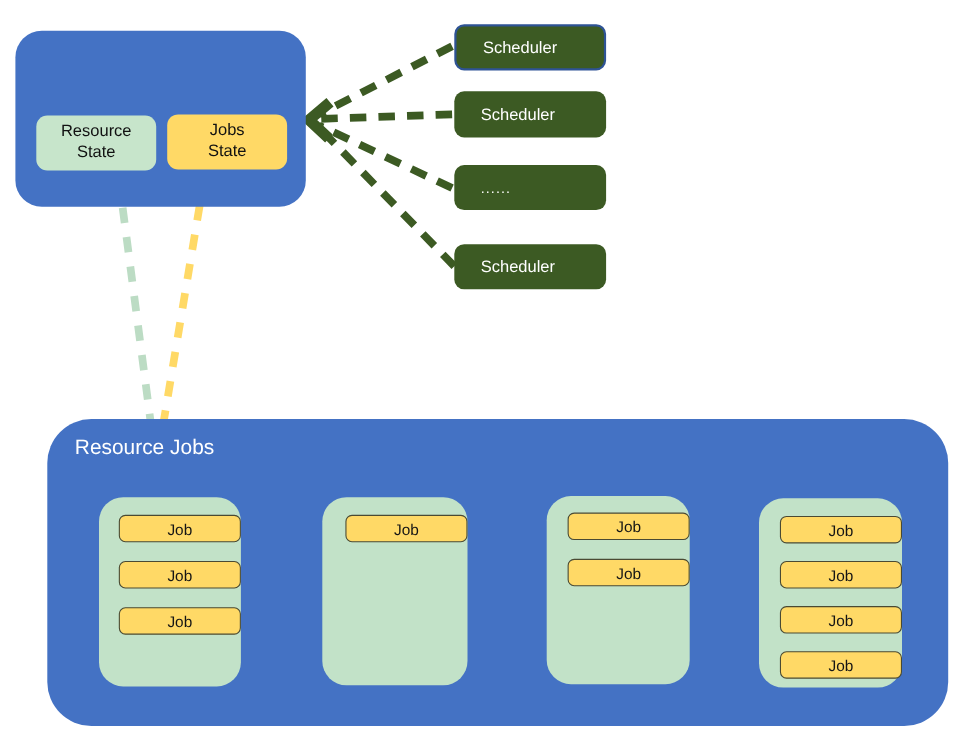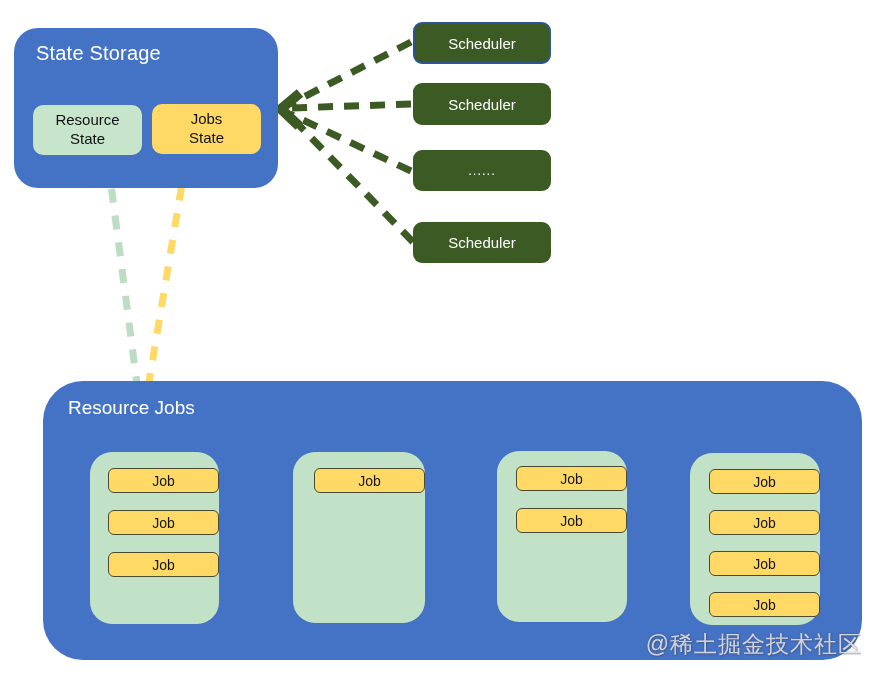--- a/index.html
+++ b/index.html
@@ -14,22 +14,22 @@
   
   .state-chip{
     border-radius:10px;display:flex;align-items:center;justify-content:center;
     font-size:15px;color:#111;text-align:center;line-height:1.25;
   }
   .state-chip .wrap{display:inline-block;}
   .chip-mint{background:#C7E5CB;}
   .chip-yellow{background:#FFD966;}
   
   .sched{
-    background:#3C5A23;border-radius:9px;display:flex;align-items:center;justify-content:center;
-    color:#fff;font-size:15px;width:138px;height:42px;box-sizing:border-box;
+    background:#3C5A23;border-radius:9px;display:flex;align-items:center;justify-content:flex-start;
+    color:#fff;font-size:15px;width:138px;height:42px;box-sizing:border-box;padding-left:24px;
   }
   .sched.first{border:2px solid #2E5395;}
   
   .pool{background:#4472C4;border-radius:40px;}
   .pool-title{color:#ffffff;font-size:19px;}
   .node{
     background:#C2E2C8;border-radius:22px;display:flex;flex-direction:column;
     align-items:flex-end;padding-top:16px;gap:17px;box-sizing:border-box;
   }
   .job{
@@ -60,21 +60,20 @@
     </g>
 
     <path d="M300 93 L281 109 L299 126" stroke="#3C5A23" stroke-width="10" fill="none" stroke-linecap="butt" stroke-linejoin="miter"></path>
 
     <line x1="108" y1="162" x2="137" y2="384" stroke="#BCDCC4" stroke-width="7" stroke-dasharray="14 13"></line>
 
     <line x1="186" y1="160" x2="149" y2="382" stroke="#FFD966" stroke-width="7" stroke-dasharray="14 13"></line>
   </svg>
 
   <div class="abs group-box" style="left:14px;top:28px;width:264px;height:160px;">
-    <div class="abs group-title" style="left:22px;top:14px;">State Storage</div>
     <div class="abs state-chip chip-mint" style="left:19px;top:77px;width:109px;height:50px;">
       <span class="wrap" style="width:78px;">Resource State</span>
     </div>
     <div class="abs state-chip chip-yellow" style="left:138px;top:76px;width:109px;height:50px;">
       <span class="wrap" style="width:50px;">Jobs State</span>
     </div>
   </div>
 
   <div class="abs sched first" style="left:413px;top:22px;">
     <span>Scheduler</span>
@@ -108,15 +107,14 @@
     </div>
 
     <div class="abs node" style="left:647px;top:72px;width:130px;height:172px;gap:16px;">
       <div class="job">Job</div>
       <div class="job">Job</div>
       <div class="job">Job</div>
       <div class="job">Job</div>
     </div>
   </div>
 
-  <div class="abs watermark" style="right:12px;top:629px;">@稀土掘金技术社区</div>
 
 </div>
 
 </body></html>

